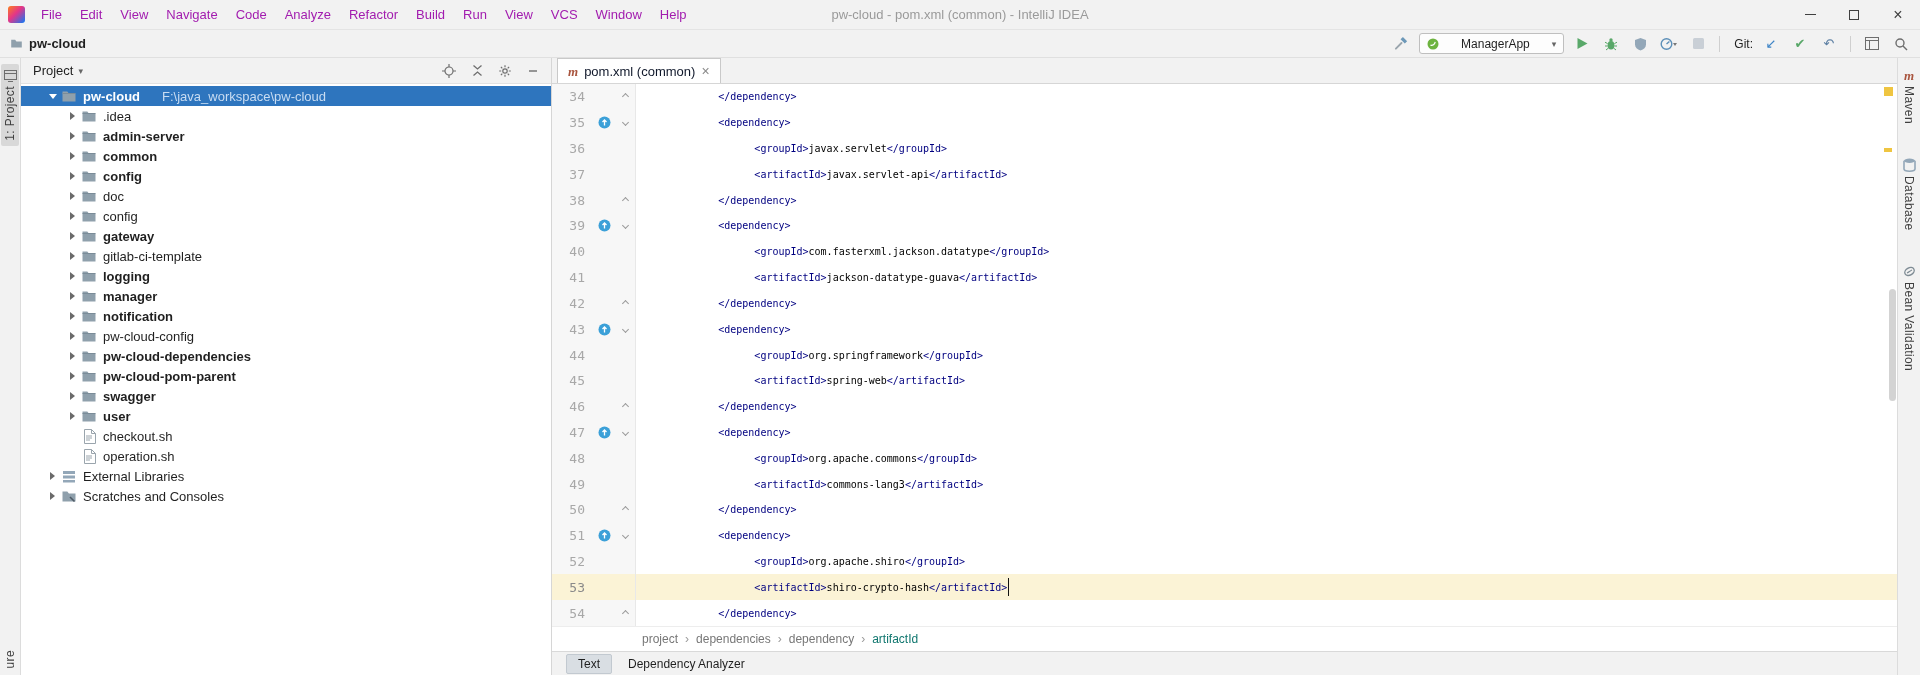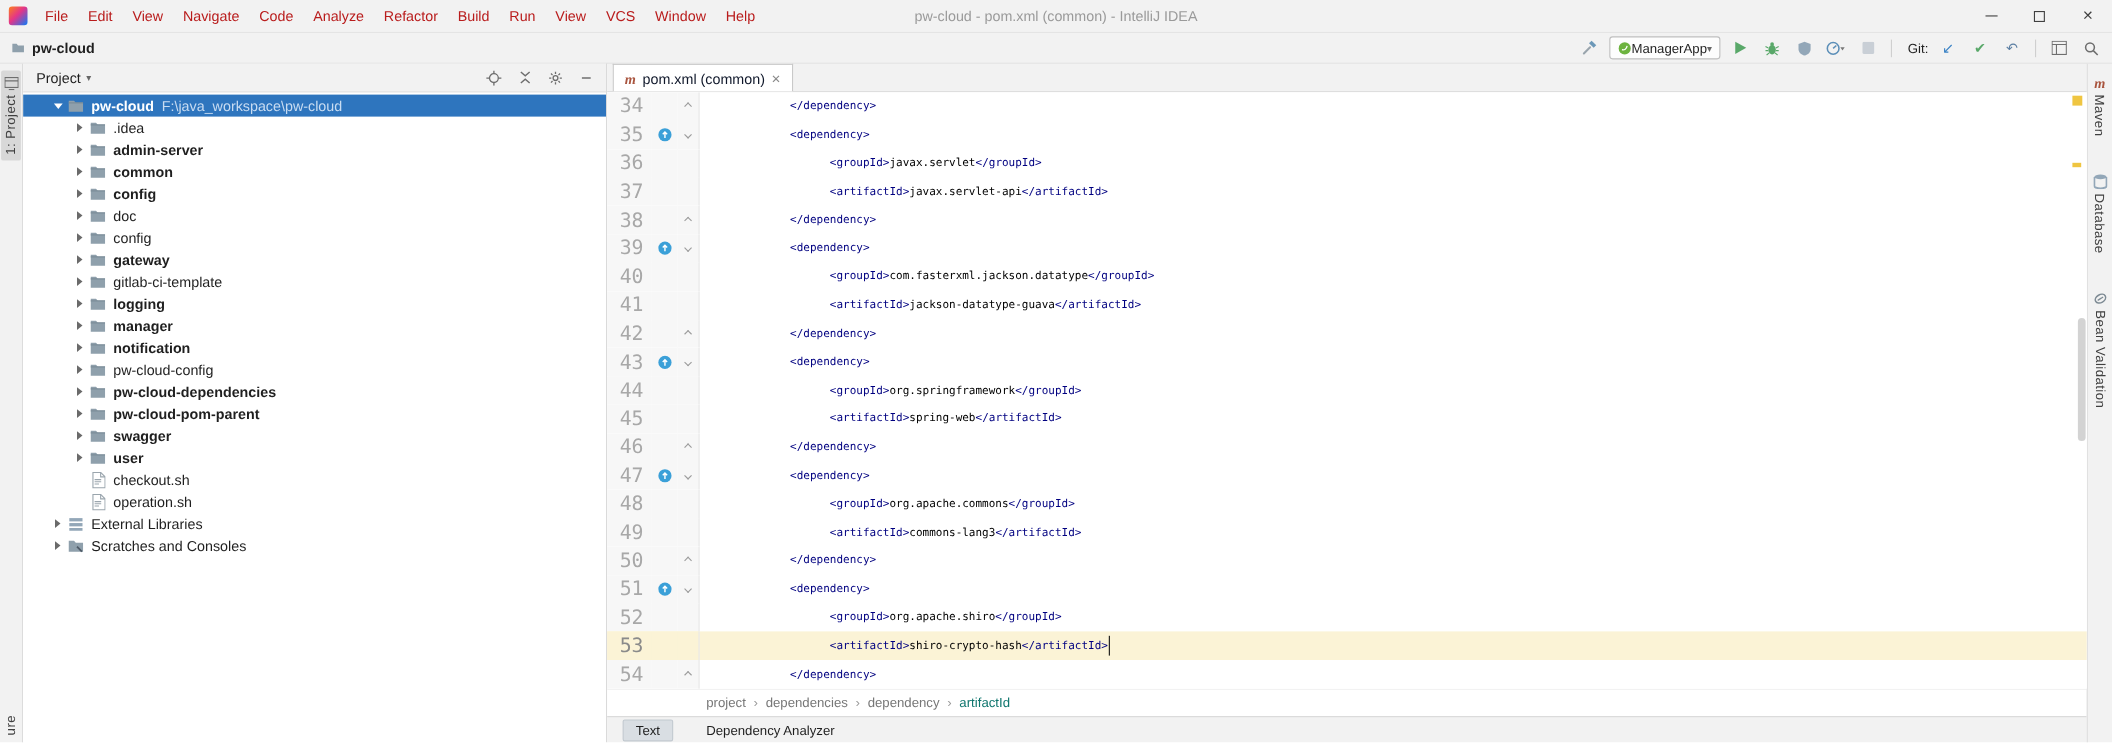--- a/index.html
+++ b/index.html
@@ -4,35 +4,35 @@
 <style>
   *{box-sizing:border-box}
   html,body{margin:0;padding:0}
   body{font-family:"Liberation Sans",sans-serif;background:#fff}
   .app{width:1920px;height:675px;position:relative;overflow:hidden;background:#fff;font-size:13px;color:#262626}
 
   
   .title-bar{height:30px;background:#F2F2F2;display:flex;align-items:center;position:relative;border-bottom:1px solid #E4E4E4}
   .logo{width:17px;height:17px;border-radius:3px;margin:0 7px 0 8px;background:linear-gradient(135deg,#FC801D,#E43588 45%,#087CFA);flex:none}
   .menu-bar{display:flex;height:100%}
-  .menu-item{display:flex;align-items:center;padding:0 9px;font-size:13px;color:#b91c1c;cursor:default}
+  .menu-item{display:flex;align-items:center;padding:0 9px;font-size:13px;color:#a21caf;cursor:default}
   .window-title{position:absolute;left:50%;transform:translateX(-50%);color:#9a9a9a;font-size:13px;white-space:nowrap}
   .window-controls{margin-left:auto;display:flex;height:100%}
   .wc{width:44px;height:100%;display:flex;align-items:center;justify-content:center}
   .ic-min{width:11px;height:1px;background:#404040}
   .ic-max{width:10px;height:10px;border:1px solid #404040}
   .ic-close{font-size:16px;color:#404040;font-style:normal;line-height:1}
 
   
   .nav-bar{height:28px;background:#F2F2F2;display:flex;align-items:center;padding:0 8px 0 10px;border-bottom:1px solid #E0E0E0}
   .nav-proj-icon{display:flex;margin-right:6px}
   .nav-proj{font-weight:bold;font-size:13px;color:#1f1f1f}
   .toolbar{margin-left:auto;display:flex;align-items:center;gap:7px}
   .tbtn{width:22px;height:22px;display:flex;align-items:center;justify-content:center;flex:none}
-  .run-combo{height:21px;display:flex;align-items:center;gap:0;padding:0 7px;border:1px solid #BFBFBF;border-radius:3px;background:#FDFDFD;font-size:12px}
+  .run-combo{height:21px;display:flex;align-items:center;gap:22px;padding:0 7px;border:1px solid #BFBFBF;border-radius:3px;background:#FDFDFD;font-size:12px}
   .combo-icon{display:flex}
   .combo-label{color:#1f1f1f}
   .combo-arrow{font-size:9px;color:#666}
   .tb-sep{width:1px;height:16px;background:#CFCFCF;margin:0 3px}
   .git-label{font-size:12px;color:#1f1f1f;margin-left:4px}
   .gi-ch{font-size:13px;line-height:1}
 
   
   .main-row{display:flex;height:617px}
   .strip{width:21px;background:#F2F2F2;display:flex;flex-direction:column;justify-content:space-between;flex:none}
@@ -56,55 +56,55 @@
   .tree{flex:1;overflow:hidden;padding-top:2px}
   .tree-row{height:20px;display:flex;align-items:center;font-size:13px;color:#1f1f1f;white-space:nowrap}
   .tree-row.selected{background:var(--selection,#2E75BE);color:#fff}
   .tree-arrow{width:15px;display:flex;align-items:center;justify-content:center;flex:none}
   .tri{width:0;height:0;border-left:5px solid #6A6A6A;border-top:4px solid transparent;border-bottom:4px solid transparent}
   .tri.down{border-left:4px solid transparent;border-right:4px solid transparent;border-top:5px solid #6A6A6A;border-bottom:none}
   .tree-row.selected .tri{border-left-color:#fff}
   .tree-row.selected .tri.down{border-top-color:#fff;border-left-color:transparent;border-right-color:transparent}
   .tree-icon{width:18px;display:flex;justify-content:center;flex:none;margin-right:5px}
   .tree-label.b{font-weight:bold}
-  .tree-path{margin-left:7px;color:#C8DCF2;font-size:13px}
+  .tree-path{margin-left:22px;color:#C8DCF2;font-size:13px}
   .splitter{width:1px;background:#D6D6D6;flex:none}
 
   
   .editor-col{flex:1;display:flex;flex-direction:column;min-width:0}
   .tab-bar{height:26px;background:#F2F2F2;border-bottom:1px solid #D6D6D6;display:flex;align-items:flex-end;padding-left:5px}
   .etab{height:25px;display:flex;align-items:center;gap:6px;padding:0 10px;background:#fff;border:1px solid #C9C9C9;border-bottom:none;font-size:13px}
   .etab-label{color:#0f172a}
   .etab-close{color:#8a8a8a;font-size:14px;line-height:1}
   .mvn{font-family:"Liberation Serif",serif;font-weight:bold;font-style:italic;font-size:13px;color:#A9553F;line-height:1}
 
   .editor-body{flex:1;display:flex;flex-direction:column;background:#fff;position:relative;font-family:"DejaVu Sans Mono",monospace}
   .code-line{flex:1;display:flex;align-items:stretch;background:#fff}
-  .ln{width:40px;flex:none;padding-right:7px;font-size:18px;color:#A8A8A8;background:#F7F7F7;display:flex;align-items:center;justify-content:flex-end}
+  .ln{width:40px;flex:none;padding-right:7px;font-size:13px;color:#A8A8A8;background:#F7F7F7;display:flex;align-items:center;justify-content:flex-end}
   .gut-icon{width:24px;flex:none;display:flex;align-items:center;justify-content:center;background:#F7F7F7}
   .fold{width:20px;flex:none;display:flex;align-items:center;justify-content:center;background:#F7F7F7;border-right:1px solid #E8E8E8}
   .code{flex:1;font-size:10px;color:#000;white-space:pre;display:flex;align-items:center}
   .tk-tag{color:var(--xml-tag,#000080)}
   .tk-text{color:#000}
   .code-line.current,.code-line.current .ln,.code-line.current .gut-icon,.code-line.current .fold{background:var(--caret-line,#FBF3D6)}
   .code-line.current .ln{color:#8a8a8a}
   .chv{width:5px;height:5px;border-right:1.4px solid #9B9B9B;border-bottom:1.4px solid #9B9B9B;display:block}
   .chv.dn{transform:rotate(45deg)}
   .chv.up{transform:rotate(-135deg)}
   .caret{width:1px;height:18px;background:#111;display:inline-block;margin-left:1px}
   .stripe-mark{position:absolute;background:var(--warning-yellow,#EFC541)}
   .m1{top:3px;right:4px;width:9px;height:9px}
   .m2{top:64px;right:5px;width:8px;height:4px}
   .scroll-thumb{position:absolute;right:1px;top:205px;width:7px;height:112px;background:rgba(130,130,130,.35);border-radius:4px}
 
   .bc-bar{height:25px;display:flex;align-items:center;gap:7px;padding-left:90px;background:#fff;border-top:1px solid #EDEDED;font-size:12px}
   .bc-item{color:#777}
   .bc-item.last{color:#0f766e}
   .bc-sep{color:#9a9a9a}
-  .btabs{height:24px;background:#F2F2F2;border-top:1px solid #D9D9D9;display:flex;align-items:center;gap:18px;padding-left:14px}
+  .btabs{height:24px;background:#F2F2F2;border-top:1px solid #D9D9D9;display:flex;align-items:center;gap:4px;padding-left:14px}
   .btab{padding:2px 11px;font-size:12px;color:#1f1f1f;border-radius:2px;border:1px solid transparent}
   .btab.sel{background:#D9DEE3;border-color:#C2C9D0}
 </style>
 </head>
 <body>
 
 <div class="app">
 
   <div class="title-bar">
     <span class="logo"></span>

